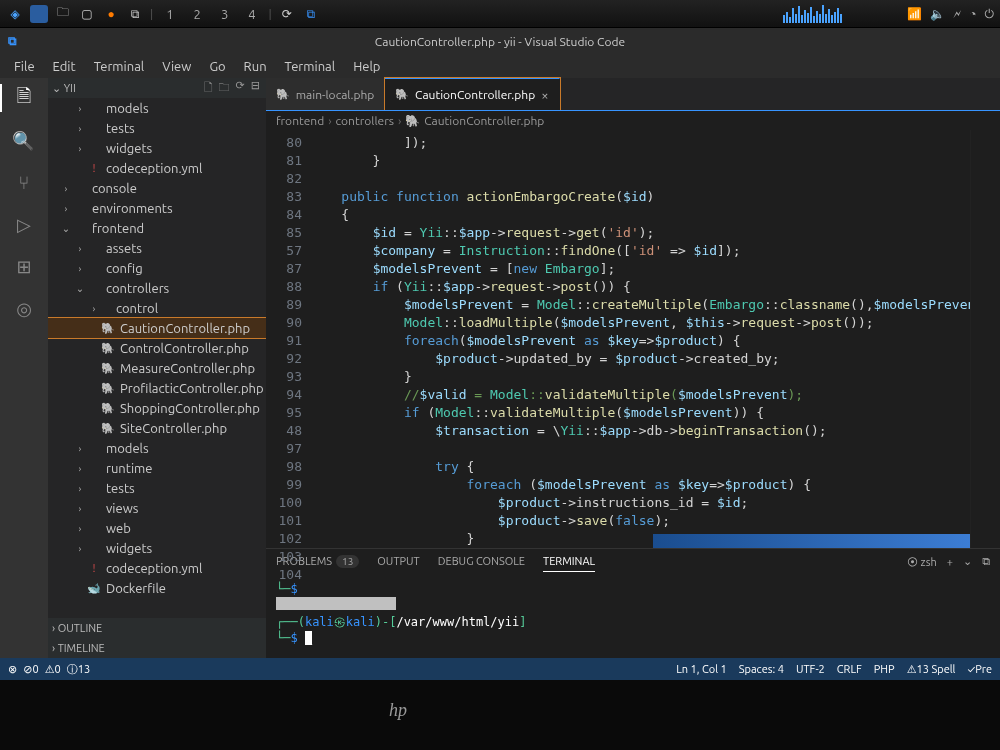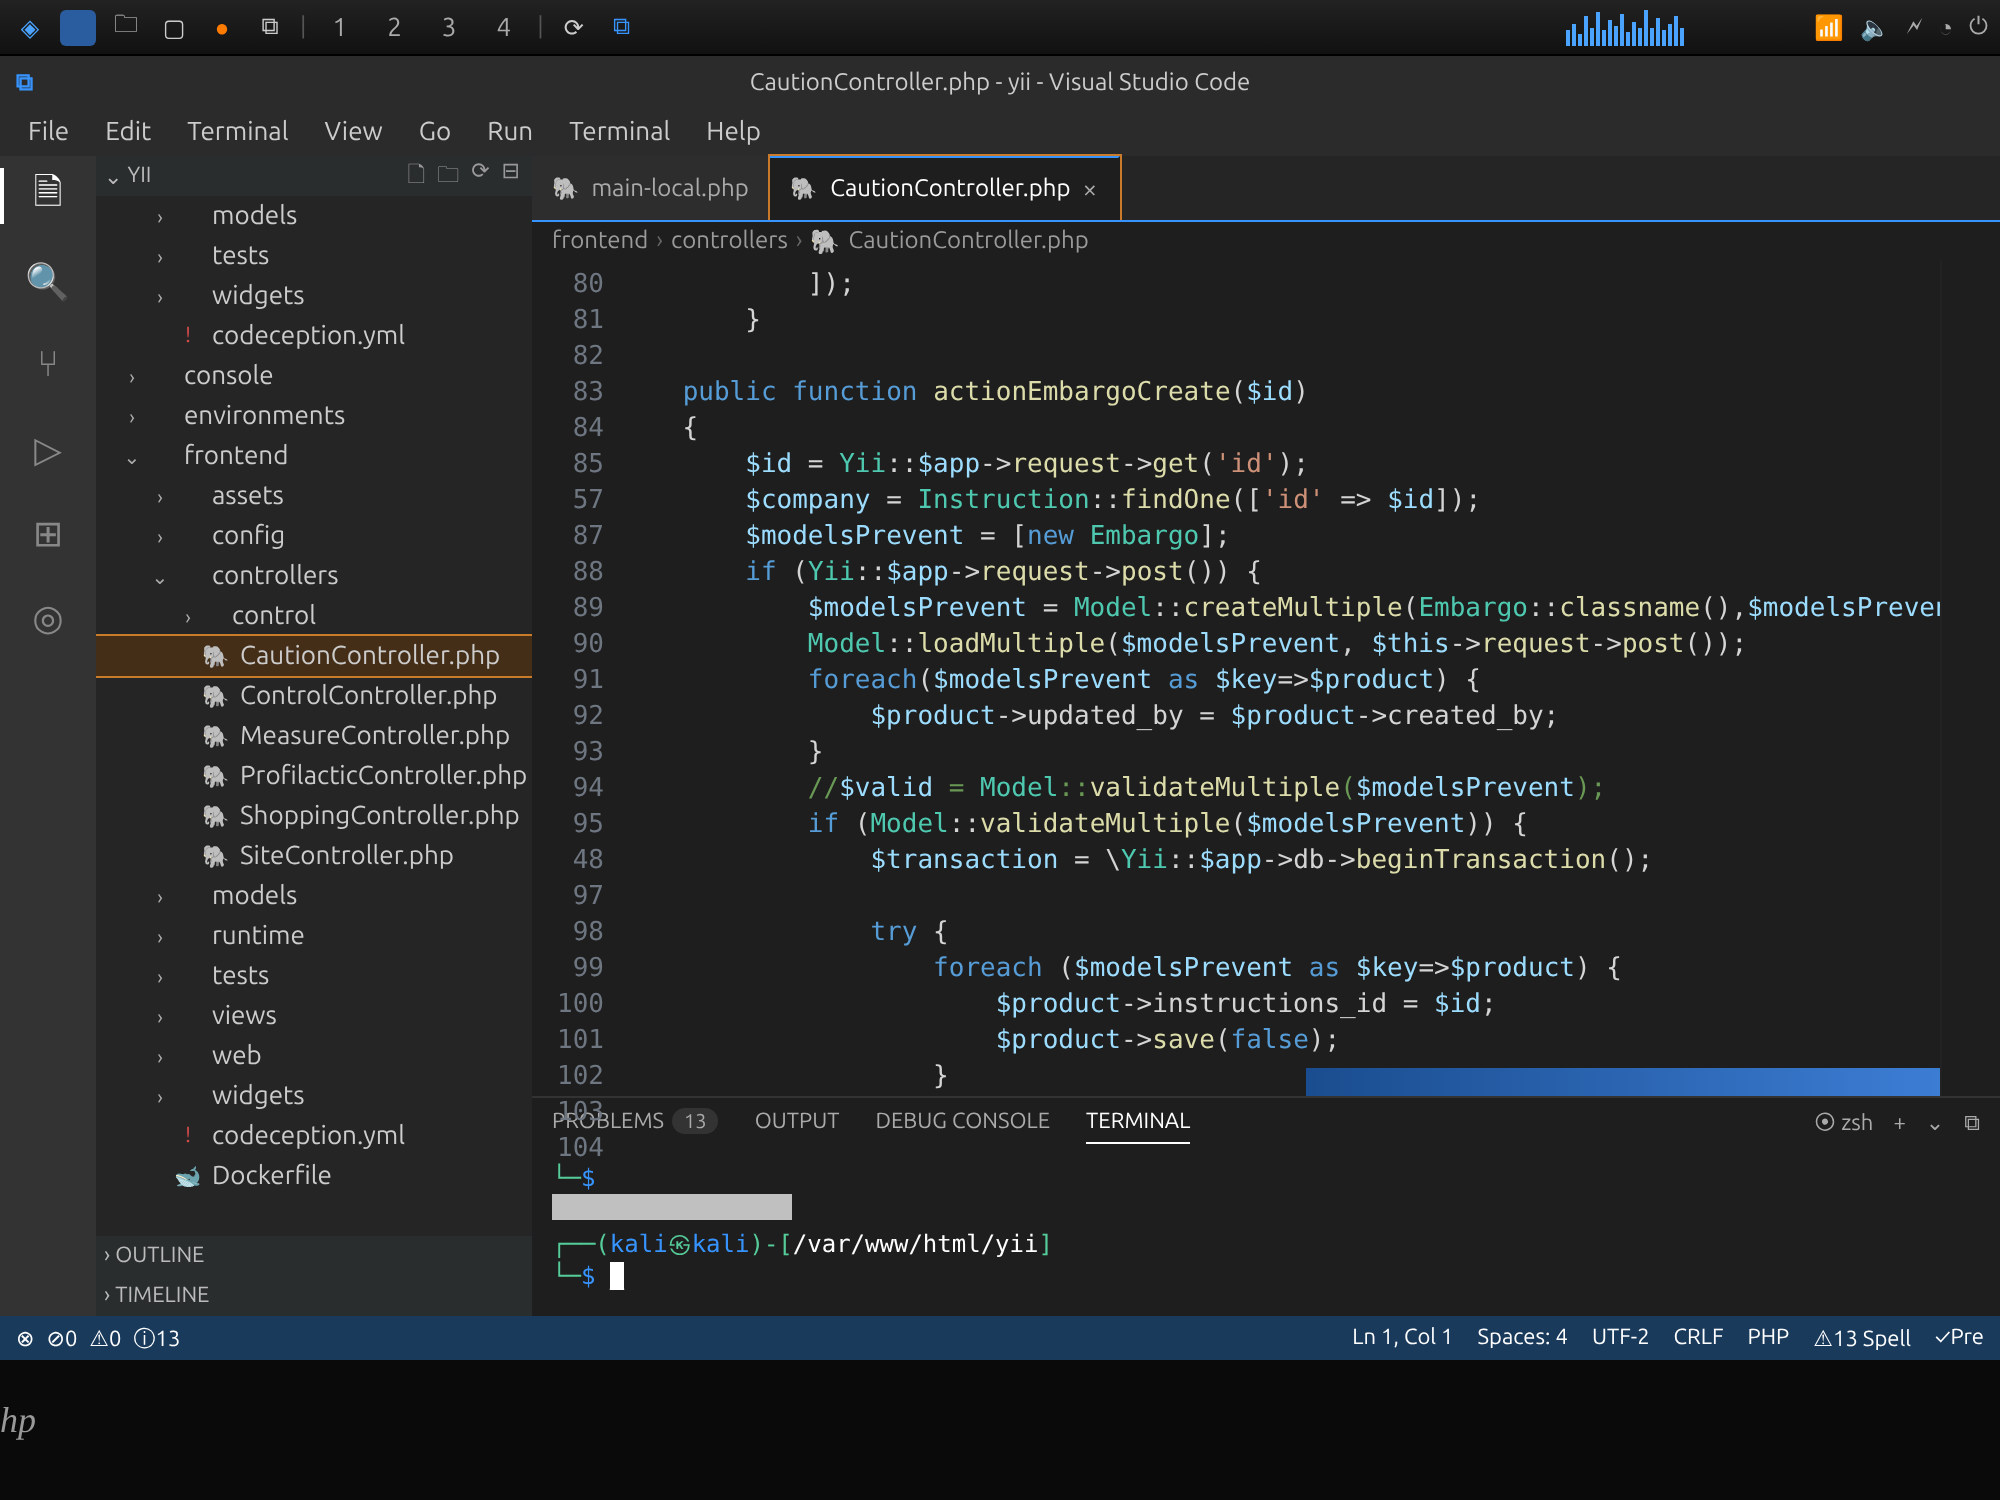--- a/index.html
+++ b/index.html
@@ -55,21 +55,21 @@
 .panel-tabs { height:28px; display:flex; align-items:center; padding:0 10px; gap:18px; font-size:11px; color:#aaa; }
 .panel-tabs span { padding-bottom:4px; }
 .panel-tabs span.act { color:#fff; border-bottom:1px solid #fff; }
 .panel-tabs .badge { background:#333; border-radius:8px; padding:1px 6px; font-size:10px; margin-left:4px; }
 .panel-tabs .right { margin-left:auto; display:flex; gap:10px; color:#aaa;align-items:flex-end; }
 .terminal { flex:1; font-family:Consolas,monospace; font-size:12px; padding:4px 10px; color:#ccc; line-height:16px; }
 .terminal .cursorline { background:#c0c0c0; color:#c0c0c0; display:inline-block; width:120px; height:13px; }
 .statusbar { height:22px; background:#1a3a5c; color:#fff; font-size:11px; display:flex; align-items:center; padding:0 8px; gap:10px; }
 .statusbar .sl { display:flex; align-items:center; gap:6px; }
 .statusbar .sr { margin-left:auto; display:flex; gap:12px; align-items:center; }
-.laptop-brand { position:absolute; top:700px; left:0; width:796px; color:#999; font-size:18px; font-style:italic; font-family:serif; }
+.laptop-brand { position:absolute; top:700px; left:0; width:796px; text-align:center; color:#999; font-size:18px; font-style:italic; font-family:serif; }
 </style>
 </head>
 <body>
 
 <div class="screen">
 
   <div class="taskbar">
     <div class="tb-icon" style="color:#4aa3ff">◈</div>
     <div class="tb-icon" style="background:#2a5d9f"></div>
     <div class="tb-icon">🗀</div>

